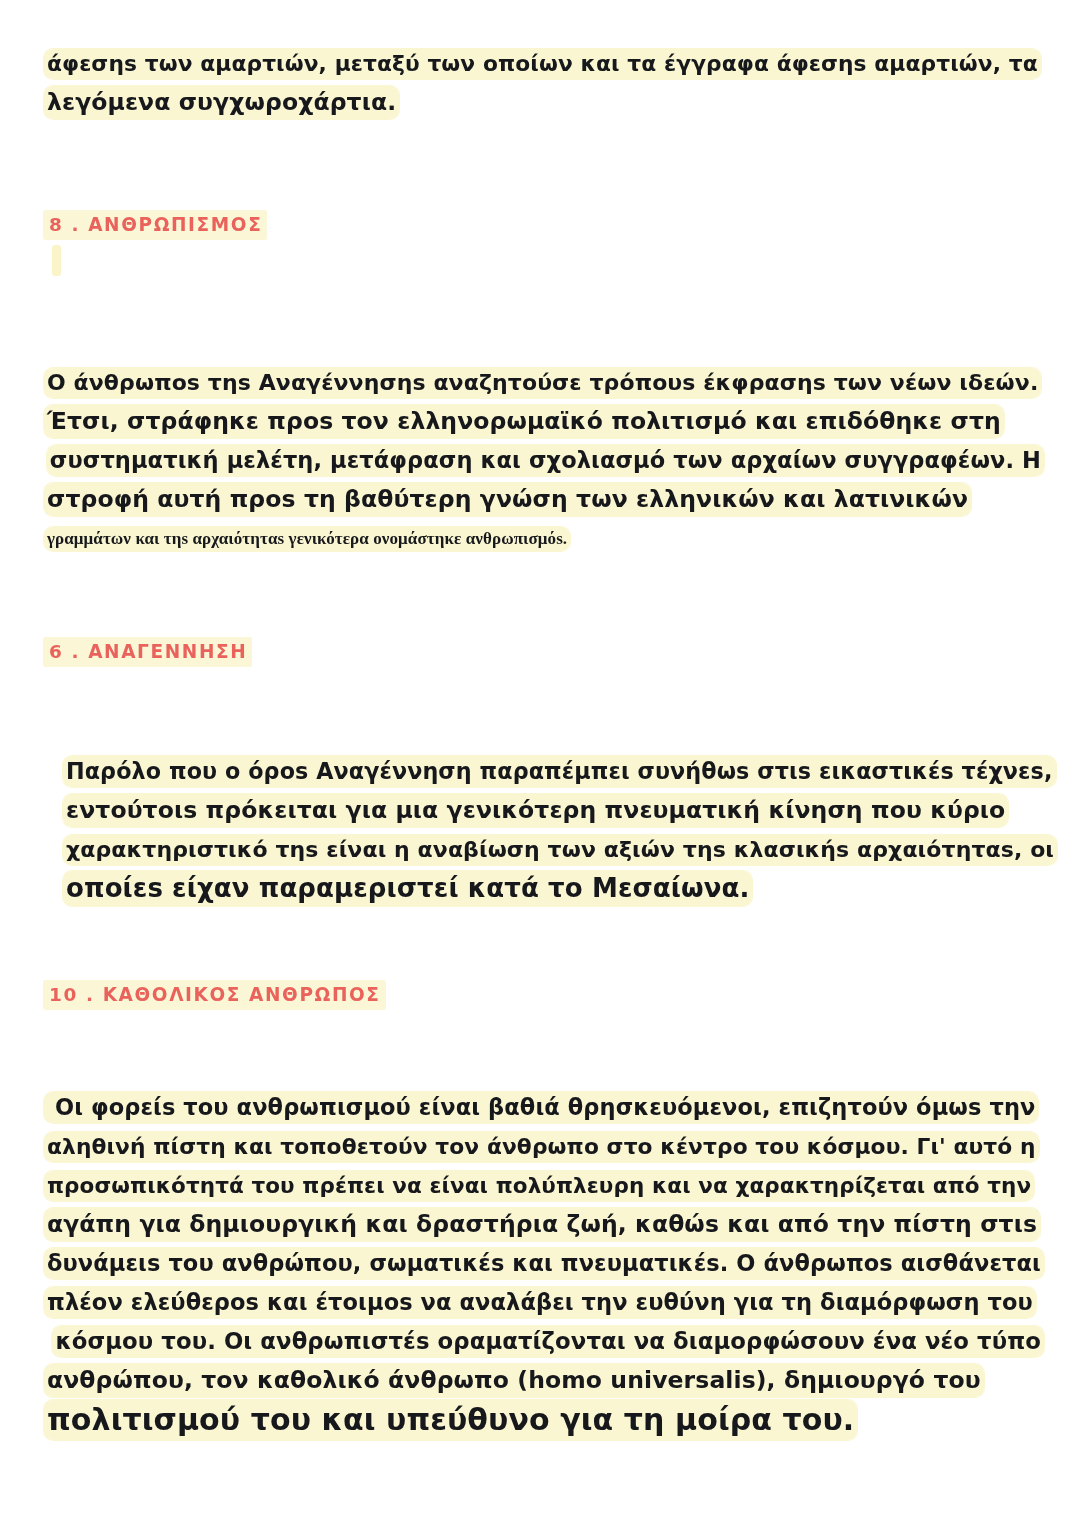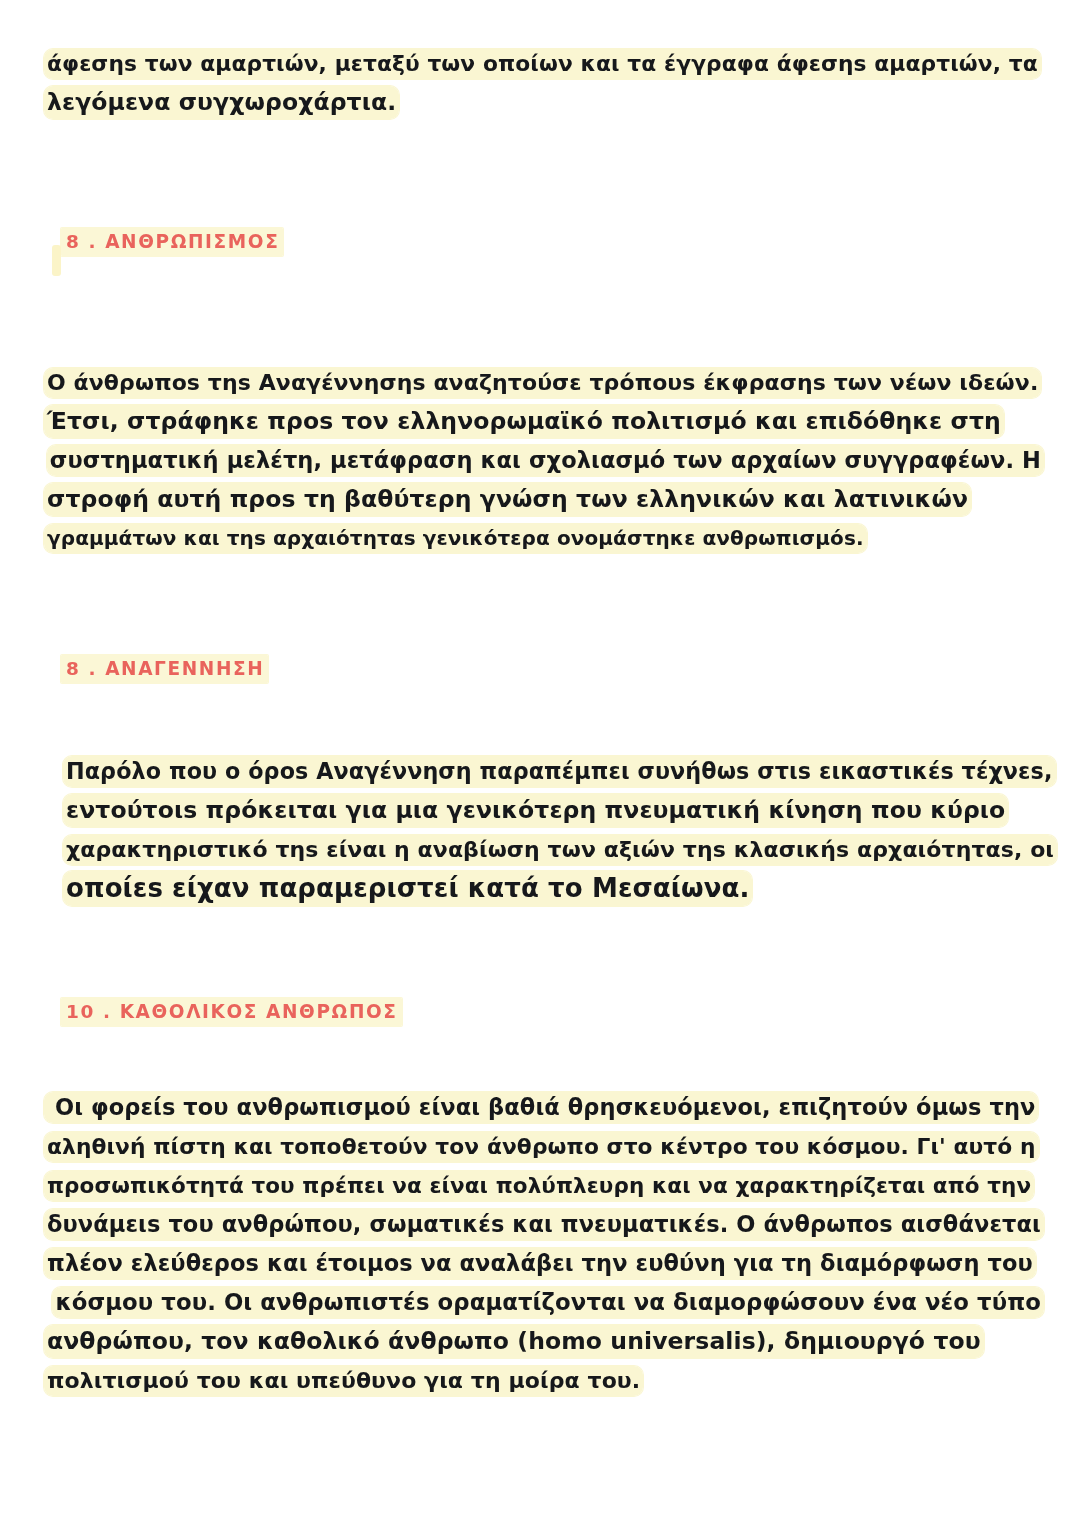--- a/index.html
+++ b/index.html
@@ -50,21 +50,21 @@
   }
   .line > .hl {
     background: #faf6d2;
     box-shadow: 0 0 0 1px #faf6d2;
     padding: 2px 3px 3px 3px;
     border-radius: 9px;
   }
 
   
   .heading {
-    margin: 17px;
+    margin: 0;
     padding: 0;
     font-size: 18.5px;
     line-height: 30px;
     font-weight: 700;
     letter-spacing: 1.6px;
     color: #e9635c;
     white-space: pre;
   }
   .heading > .hl {
     background: #fbf7d6;
@@ -106,47 +106,48 @@
     <h2 class="heading" style="font-size: 18.5px;"><span class="hl">8 . ΑΝΘΡΩΠΙΣΜΟΣ</span></h2>
   </div>
   <div class="stub" style="top:245px;"></div>
 
   <div class="block" style="top:363px;">
     <p class="para">
       <span class="line" style="font-size: 22px;"><span class="hl">Ο άνθρωποs τηs Αναγέννησηs αναζητούσε τρόπουs έκφρασηs των νέων ιδεών.</span></span>
       <span class="line" style="font-size: 23.5px;"><span class="hl">Έτσι, στράφηκε προs τον ελληνορωμαϊκό πολιτισμό και επιδόθηκε στη</span></span>
       <span class="line" style="font-size: 22.5px; text-align: right;"><span class="hl">συστηματική μελέτη, μετάφραση και σχολιασμό των αρχαίων συγγραφέων. Η</span></span>
       <span class="line" style="font-size: 23.5px;"><span class="hl">στροφή αυτή προs τη βαθύτερη γνώση των ελληνικών και λατινικών</span></span>
-      <span class="line" style="font-size: 20px;"><span class="hl">γραμμάτων και τηs αρχαιότηταs γενικότερα ονομάστηκε ανθρωπισμόs.</span></span>
+      <span class="line" style="font-size: 17px; font-family: Liberation Serif, serif;"><span class="hl">γραμμάτων και τηs αρχαιότηταs γενικότερα ονομάστηκε ανθρωπισμόs.</span></span>
     </p>
   </div>
 
   <div class="block" style="top:637px;">
-    <h2 class="heading" style="font-size: 18.5px;"><span class="hl">8 . ΑΝΑΓΕΝΝΗΣΗ</span></h2>
+    <h2 class="heading" style="font-size: 18.5px;"><span class="hl">6 . ΑΝΑΓΕΝΝΗΣΗ</span></h2>
   </div>
 
   <div class="block" style="top:752px;padding-left:19px;">
     <p class="para">
       <span class="line" style="font-size: 22.25px;"><span class="hl">Παρόλο που ο όροs Αναγέννηση παραπέμπει συνήθωs στιs εικαστικέs τέχνεs,</span></span>
       <span class="line" style="font-size: 23.5px;"><span class="hl">εντούτοιs πρόκειται για μια γενικότερη πνευματική κίνηση που κύριο</span></span>
       <span class="line" style="font-size: 22px;"><span class="hl">χαρακτηριστικό τηs είναι η αναβίωση των αξιών τηs κλασικήs αρχαιότηταs, οι</span></span>
       <span class="line" style="font-size: 26px;"><span class="hl">οποίεs είχαν παραμεριστεί κατά το Μεσαίωνα.</span></span>
     </p>
   </div>
 
   <div class="block" style="top:980px;">
     <h2 class="heading" style="font-size: 18.5px;"><span class="hl">10 . ΚΑΘΟΛΙΚΟΣ ΑΝΘΡΩΠΟΣ</span></h2>
   </div>
 
   <div class="block" style="top:1088px;">
     <p class="para">
       <span class="line" style="font-size: 22.5px;"><span class="hl"> Οι φορείs του ανθρωπισμού είναι βαθιά θρησκευόμενοι, επιζητούν όμωs την</span></span>
       <span class="line" style="font-size: 21.75px;"><span class="hl">αληθινή πίστη και τοποθετούν τον άνθρωπο στο κέντρο του κόσμου. Γι' αυτό η</span></span>
       <span class="line" style="font-size: 21.5px;"><span class="hl">προσωπικότητά του πρέπει να είναι πολύπλευρη και να χαρακτηρίζεται από την</span></span>
+      <span class="line" style="font-size: 23.5px;"><span class="hl">αγάπη για δημιουργική και δραστήρια ζωή, καθώs και από την πίστη στιs</span></span>
       <span class="line" style="font-size: 22.5px;"><span class="hl">δυνάμειs του ανθρώπου, σωματικέs και πνευματικέs. Ο άνθρωποs αισθάνεται</span></span>
       <span class="line" style="font-size: 22.5px;"><span class="hl">πλέον ελεύθεροs και έτοιμοs να αναλάβει την ευθύνη για τη διαμόρφωση του</span></span>
       <span class="line" style="font-size: 22.75px; text-align: right;"><span class="hl">κόσμου του. Οι ανθρωπιστέs οραματίζονται να διαμορφώσουν ένα νέο τύπο</span></span>
       <span class="line" style="font-size: 23.5px;"><span class="hl">ανθρώπου, τον καθολικό άνθρωπο (homo universalis), δημιουργό του</span></span>
-      <span class="line" style="font-size: 22px;"><span class="hl">πολιτισμού του και υπεύθυνο για τη μοίρα του.</span></span>
+      <span class="line" style="font-size: 30px;"><span class="hl">πολιτισμού του και υπεύθυνο για τη μοίρα του.</span></span>
     </p>
   </div>
 
 </div>
 
 </body></html>

